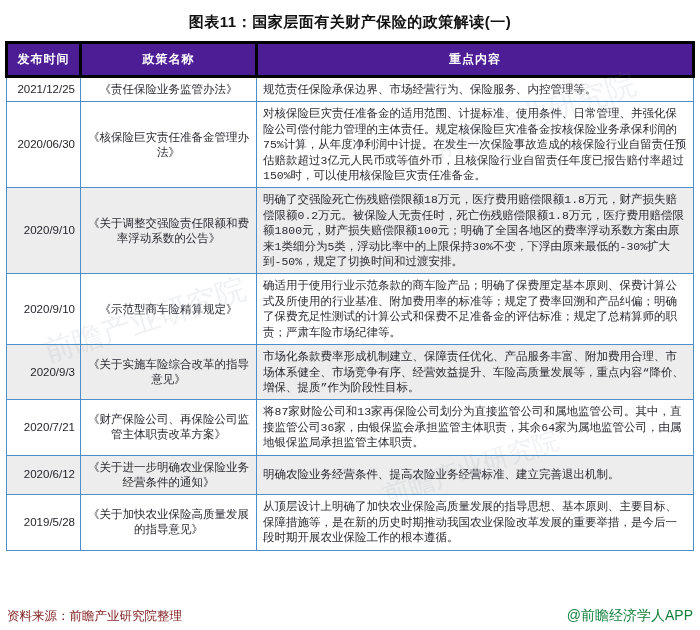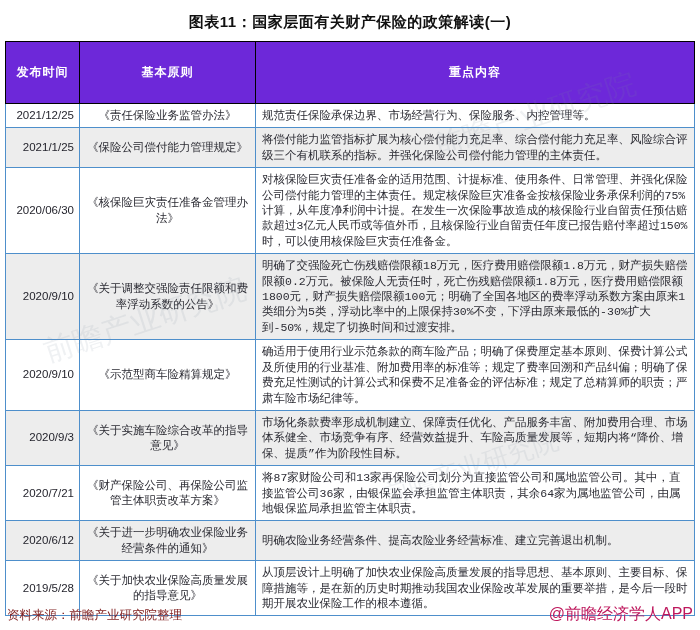--- a/index.html
+++ b/index.html
@@ -18,26 +18,26 @@
     padding:13px 0 9px 0;
     letter-spacing:.5px;
   }
   table.policy-table{
     border-collapse:collapse;
     table-layout:fixed;
     width:690px;
     margin:0 auto;
   }
   .policy-table th{
-    background:#6d28d9;
+    background:#4c1d95;
     color:#ffffff;
     font-size:12px;
     font-weight:bold;
-    padding:22px 4px;
-    border:1px solid #000000;
+    padding:7px 4px;
+    border:3px solid #000000;
     letter-spacing:1px;
   }
   .policy-table td{
     border:1px solid #4e8fcb;
     font-size:11.5px;
     color:#2b2b33;
     padding:4px 6px;
     vertical-align:middle;
     line-height:1.34;
   }
@@ -51,21 +51,21 @@
   td.policy-cell{ text-align:center; }
   td.content-cell{ text-align:left;font-family:Liberation Mono, monospace; }
   .page-footer{
     position:absolute;
     left:7px; right:7px; bottom:5px;
     display:flex;
     justify-content:space-between;
     align-items:baseline;
   }
   .source-note{ font-size:12.5px; color:#7f1d1d; }
-  .app-credit{ font-size:16px; color:#be185d; }
+  .app-credit{ font-size:14px; color:#15803d; }
   .watermark{
     position:absolute;
     font-size:30px;
     color:rgba(120,140,160,0.12);
     transform:rotate(-18deg);
     white-space:nowrap;
     pointer-events:none;
     z-index:5;
   }
   .wm1{ top:95px; left:430px; }
@@ -83,54 +83,49 @@
 
 <table class="policy-table">
   <colgroup>
     <col style="width:74px">
     <col style="width:176px">
     <col>
   </colgroup>
   <thead>
     <tr>
       <th>发布时间</th>
-      <th>基本原则</th>
+      <th>政策名称</th>
       <th>重点内容</th>
     </tr>
   </thead>
   <tbody>
     <tr>
       <td class="date-cell">2021/12/25</td>
       <td class="policy-cell">《责任保险业务监管办法》</td>
       <td class="content-cell">规范责任保险承保边界、市场经营行为、保险服务、内控管理等。</td>
-    </tr>
-    <tr class="alt">
-      <td class="date-cell">2021/1/25</td>
-      <td class="policy-cell">《保险公司偿付能力管理规定》</td>
-      <td class="content-cell">将偿付能力监管指标扩展为核心偿付能力充足率、综合偿付能力充足率、风险综合评级三个有机联系的指标。并强化保险公司偿付能力管理的主体责任。</td>
     </tr>
     <tr>
       <td class="date-cell">2020/06/30</td>
       <td class="policy-cell">《核保险巨灾责任准备金管理办法》</td>
       <td class="content-cell">对核保险巨灾责任准备金的适用范围、计提标准、使用条件、日常管理、并强化保险公司偿付能力管理的主体责任。规定核保险巨灾准备金按核保险业务承保利润的75%计算，从年度净利润中计提。在发生一次保险事故造成的核保险行业自留责任预估赔款超过3亿元人民币或等值外币，且核保险行业自留责任年度已报告赔付率超过150%时，可以使用核保险巨灾责任准备金。</td>
     </tr>
     <tr class="alt">
       <td class="date-cell">2020/9/10</td>
       <td class="policy-cell">《关于调整交强险责任限额和费率浮动系数的公告》</td>
       <td class="content-cell">明确了交强险死亡伤残赔偿限额18万元，医疗费用赔偿限额1.8万元，财产损失赔偿限额0.2万元。被保险人无责任时，死亡伤残赔偿限额1.8万元，医疗费用赔偿限额1800元，财产损失赔偿限额100元；明确了全国各地区的费率浮动系数方案由原来1类细分为5类，浮动比率中的上限保持30%不变，下浮由原来最低的-30%扩大到-50%，规定了切换时间和过渡安排。</td>
     </tr>
     <tr>
       <td class="date-cell">2020/9/10</td>
       <td class="policy-cell">《示范型商车险精算规定》</td>
       <td class="content-cell">确适用于使用行业示范条款的商车险产品；明确了保费厘定基本原则、保费计算公式及所使用的行业基准、附加费用率的标准等；规定了费率回溯和产品纠偏；明确了保费充足性测试的计算公式和保费不足准备金的评估标准；规定了总精算师的职责；严肃车险市场纪律等。</td>
     </tr>
     <tr class="alt">
       <td class="date-cell">2020/9/3</td>
       <td class="policy-cell">《关于实施车险综合改革的指导意见》</td>
-      <td class="content-cell">市场化条款费率形成机制建立、保障责任优化、产品服务丰富、附加费用合理、市场体系健全、市场竞争有序、经营效益提升、车险高质量发展等，短期内将“降价、增保、提质”作为阶段性目标。</td>
+      <td class="content-cell">市场化条款费率形成机制建立、保障责任优化、产品服务丰富、附加费用合理、市场体系健全、市场竞争有序、经营效益提升、车险高质量发展等，重点内容“降价、增保、提质”作为阶段性目标。</td>
     </tr>
     <tr>
       <td class="date-cell">2020/7/21</td>
       <td class="policy-cell">《财产保险公司、再保险公司监管主体职责改革方案》</td>
       <td class="content-cell">将87家财险公司和13家再保险公司划分为直接监管公司和属地监管公司。其中，直接监管公司36家，由银保监会承担监管主体职责，其余64家为属地监管公司，由属地银保监局承担监管主体职责。</td>
     </tr>
     <tr class="alt">
       <td class="date-cell">2020/6/12</td>
       <td class="policy-cell">《关于进一步明确农业保险业务经营条件的通知》</td>
       <td class="content-cell">明确农险业务经营条件、提高农险业务经营标准、建立完善退出机制。</td>

